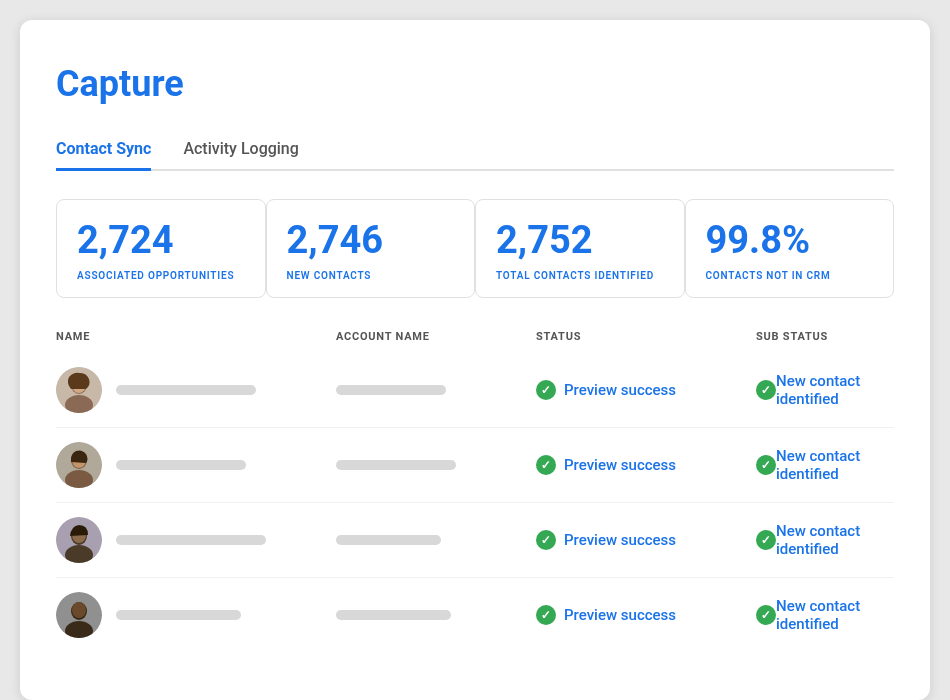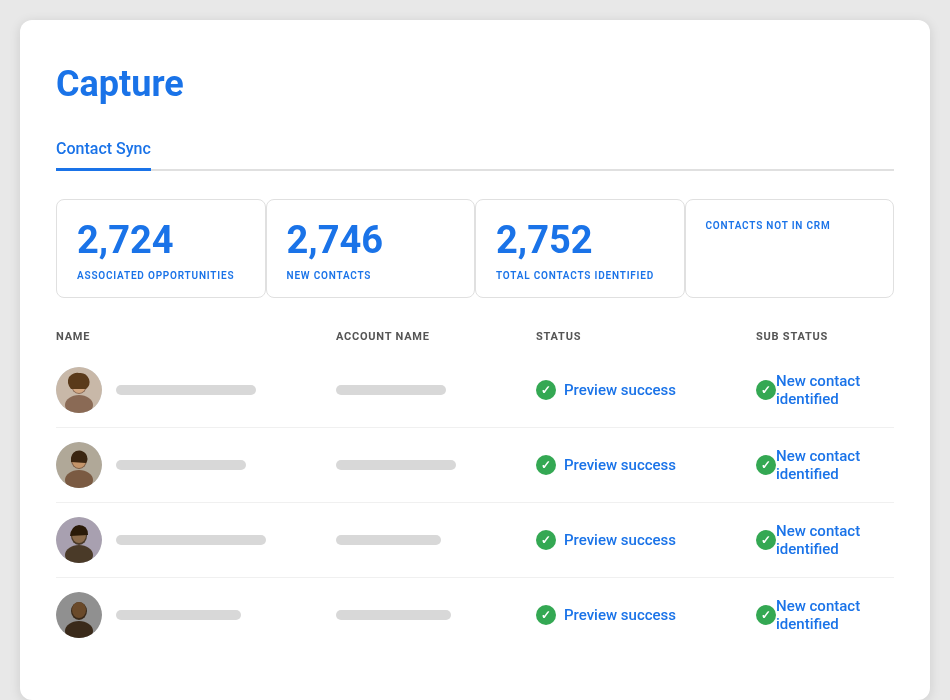--- a/index.html
+++ b/index.html
@@ -37,20 +37,21 @@
       font-size: 16px;
       cursor: pointer;
       color: #555;
       font-weight: 500;
       border-bottom: 3px solid transparent;
       margin-bottom: -2px;
     }
     .tab.active {
       color: #1a73e8;
       border-bottom: 3px solid #1a73e8;
+      font-weight: bold;
     }
     .stats-grid {
       display: grid;
       grid-template-columns: repeat(4, 1fr);
       gap: 0;
       margin-bottom: 32px;
     }
     .stat-card {
       border: 1px solid #e0e0e0;
       border-radius: 8px;
@@ -157,36 +158,38 @@
     }
   </style>
 </head>
 <body>
 
 <div class="card">
   <h1 class="page-title">Capture</h1>
 
   <div class="tabs">
     <div class="tab active">Contact Sync</div>
+    <div class="tab">Activity Logging</div>
   </div>
 
   <div class="stats-grid">
     <div class="stat-card">
       <div class="stat-value">2,724</div>
       <div class="stat-label">ASSOCIATED OPPORTUNITIES</div>
     </div>
     <div class="stat-card">
       <div class="stat-value">2,746</div>
       <div class="stat-label">NEW CONTACTS</div>
     </div>
     <div class="stat-card">
       <div class="stat-value">2,752</div>
       <div class="stat-label">TOTAL CONTACTS IDENTIFIED</div>
     </div>
     <div class="stat-card">
+      <div class="stat-value">99.8%</div>
       <div class="stat-label">CONTACTS NOT IN CRM</div>
     </div>
   </div>
 
   <div class="table-header">
     <div class="table-header-cell">NAME</div>
     <div class="table-header-cell">ACCOUNT NAME</div>
     <div class="table-header-cell">STATUS</div>
     <div class="table-header-cell">SUB STATUS</div>
   </div>

